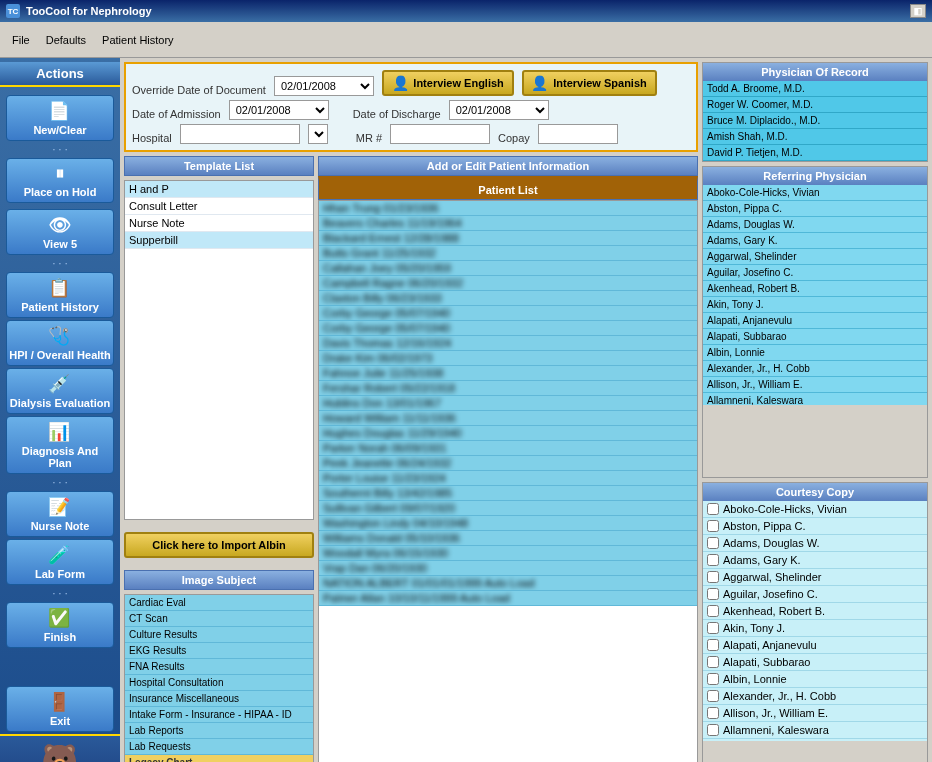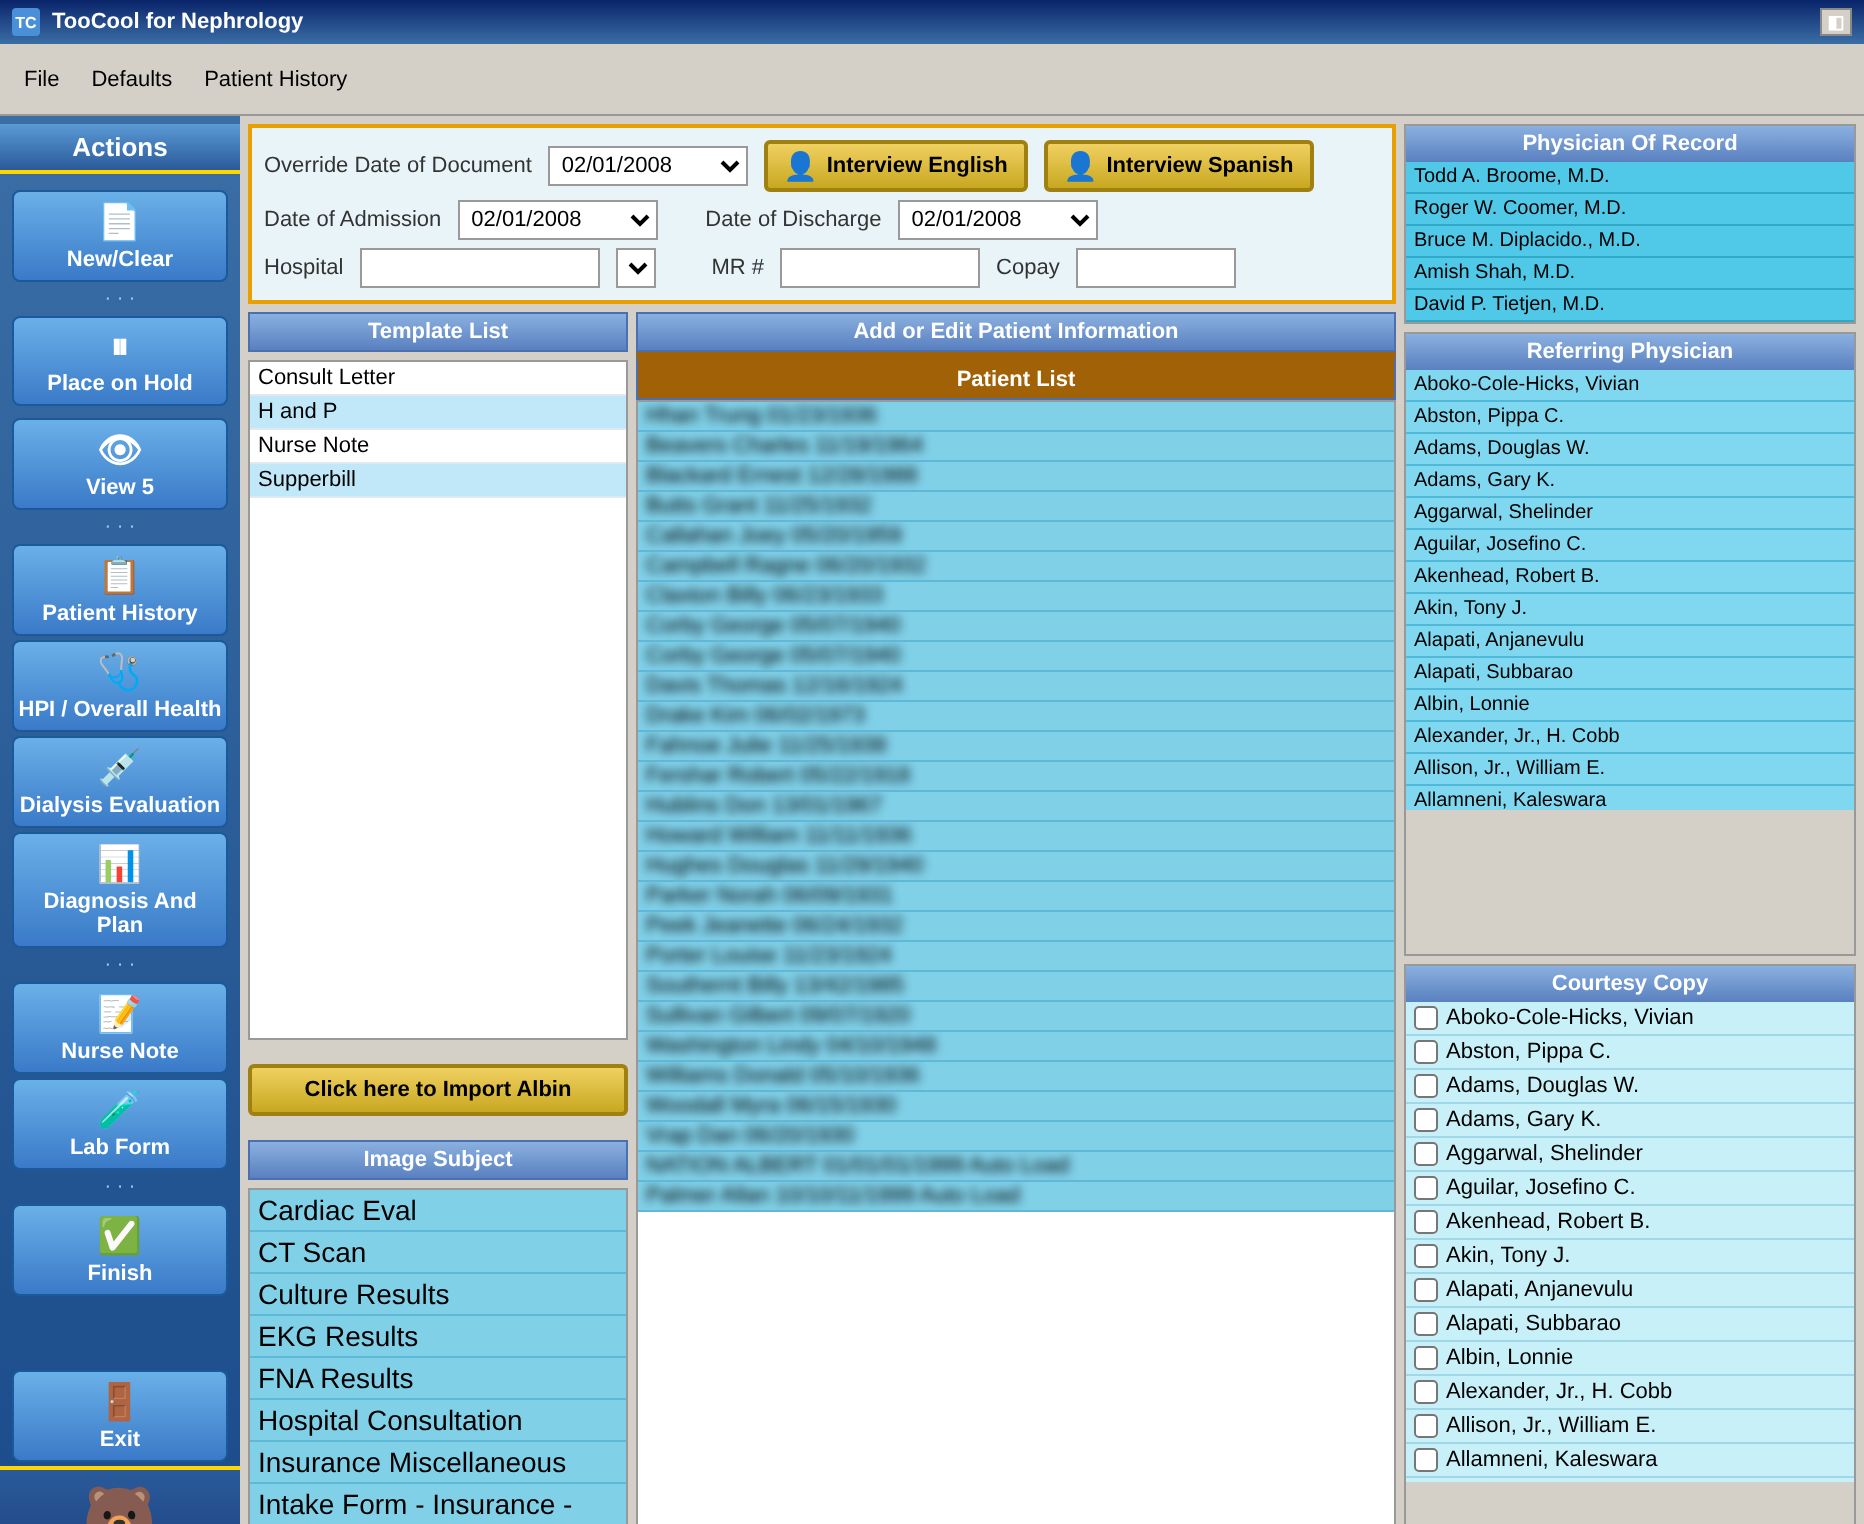--- a/index.html
+++ b/index.html
@@ -91,21 +91,21 @@
 
     
     #form-area {
       border: 2px solid #e8a000;
       background: #e8f4f8;
       padding: 6px;
       display: flex;
       flex-direction: column;
       gap: 4px;
     }
-    .form-row { display: flex; align-items: center; gap: 8px; flex-wrap: wrap; }
+    .form-row { display: flex; align-items: flex-end; gap: 8px; flex-wrap: wrap; }
     .form-label { color: #333; white-space: nowrap; }
     .form-input {
       border: 1px solid #999;
       background: white;
       height: 20px;
       padding: 1px 3px;
       font-size: 11px;
     }
     .form-input-mr { width: 100px; }
     .form-input-copay { width: 80px; }
@@ -264,21 +264,21 @@
       border: 1px solid #999;
       background: white;
       overflow-y: auto;
       height: 200px;
     }
     .image-list-item {
       padding: 2px 4px;
       background: #80d0e8;
       border-bottom: 1px solid #60b8d8;
       cursor: pointer;
-      font-size: 14px;
+      font-size: 10px;
     }
     .image-list-item-highlight { background: #f0d060 !important; color: #333; font-weight: bold; }
 
     #template-list-box {
       border: 1px solid #999;
       background: white;
       height: 120px;
       overflow-y: auto;
     }
 
@@ -404,22 +404,22 @@
         <span class="form-label">Copay</span>
         <input class="form-input form-input-copay" type="text" style="">
       </div>
     </div>
 
     <div id="middle-section">
 
       <div id="template-section">
         <div class="section-header">Template List</div>
         <div id="template-list-box" class="list-box">
+            <div class="list-item">H and P</div>
             <div class="list-item list-item-white">Consult Letter</div>
-            <div class="list-item">H and P</div>
             <div class="list-item list-item-white">Nurse Note</div>
             <div class="list-item">Supperbill</div>
           </div>
         <div style="height:4px;"></div>
         <button class="import-btn">Click here to Import Albin</button>
         <div style="height:4px;"></div>
         <div class="section-header">Image Subject</div>
         <div id="image-list-box">
             <div class="image-list-item">Cardiac Eval</div>
             <div class="image-list-item">CT Scan</div>

